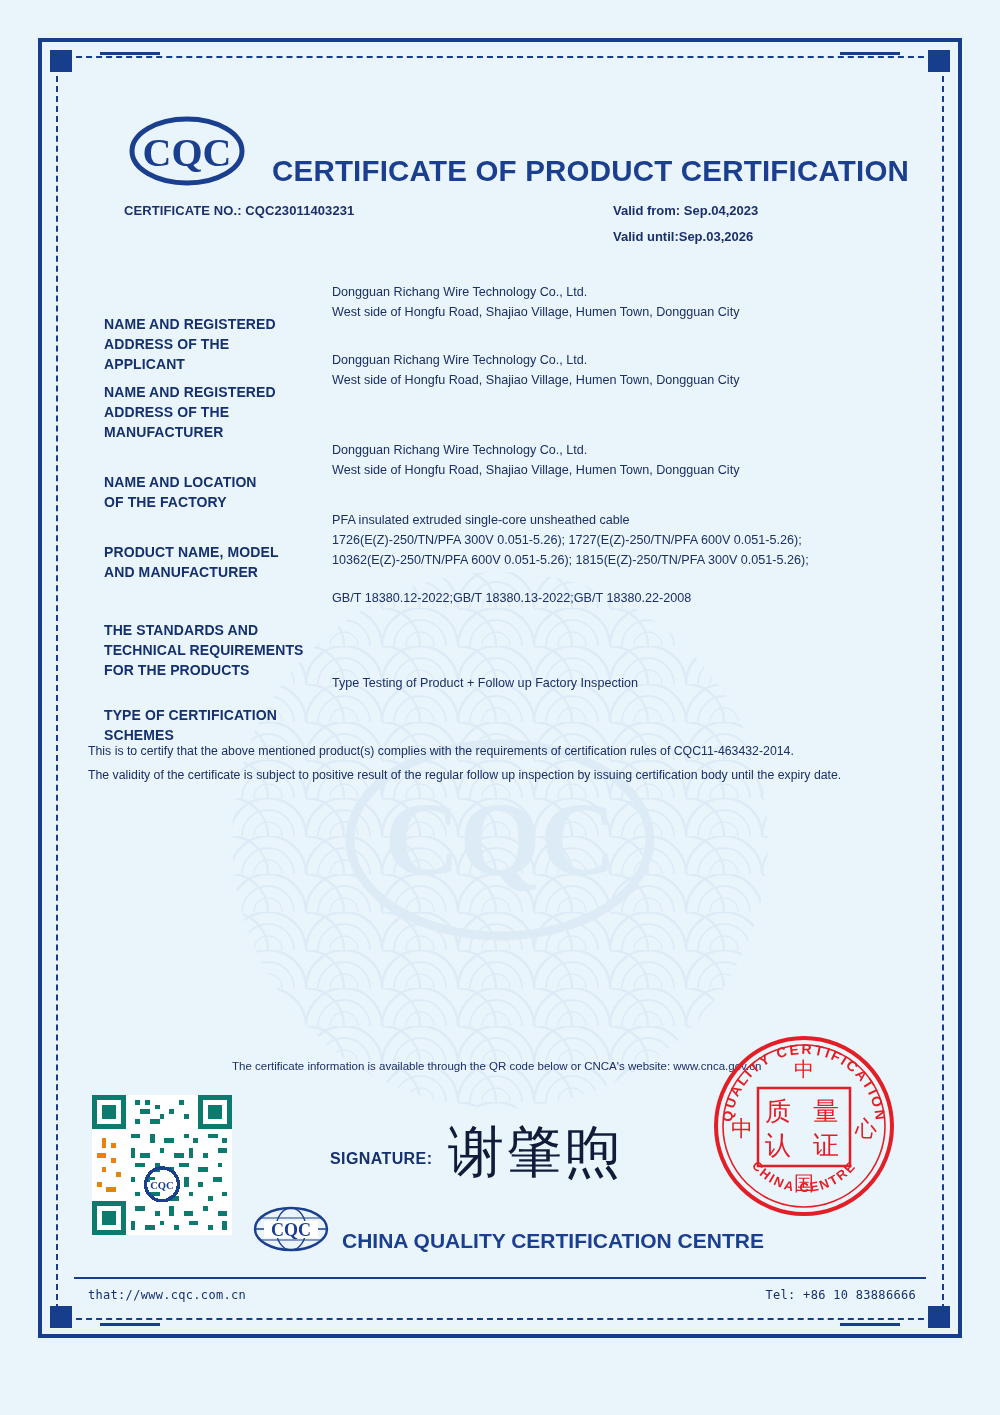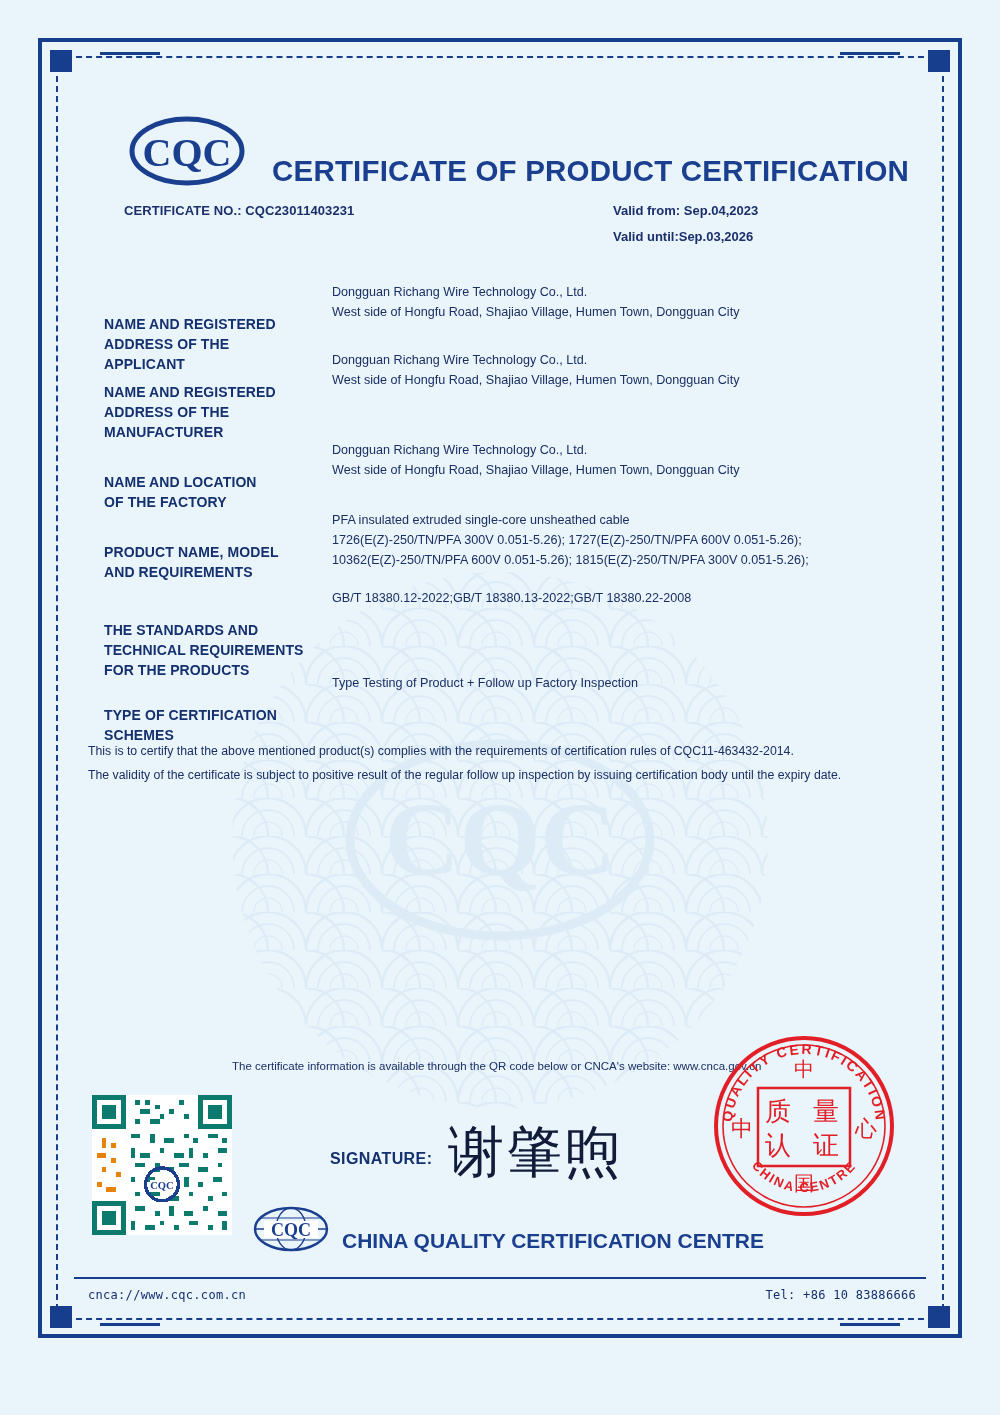--- a/index.html
+++ b/index.html
@@ -317,21 +317,21 @@
     </div>
     <div class="value">
       <div class="line">Dongguan Richang Wire Technology Co., Ltd.</div>
       <div class="line">West side of Hongfu Road, Shajiao Village, Humen Town, Dongguan City</div>
     </div>
   </div>
 
   <div class="field f4">
     <div class="label">
       <div class="line">PRODUCT NAME, MODEL</div>
-      <div class="line">AND   REQUIREMENTS</div>
+      <div class="line">AND   MANUFACTURER</div>
     </div>
     <div class="value">
       <div class="line">PFA insulated extruded single-core unsheathed cable</div>
       <div class="line">1726(E(Z)-250/TN/PFA 300V 0.051-5.26);   1727(E(Z)-250/TN/PFA 600V 0.051-5.26);</div>
       <div class="line">10362(E(Z)-250/TN/PFA 600V 0.051-5.26);   1815(E(Z)-250/TN/PFA 300V 0.051-5.26);</div>
     </div>
   </div>
 
   <div class="field f5">
     <div class="label">
@@ -485,17 +485,17 @@
     <text x="72" y="126" text-anchor="middle" font-family="'DejaVu Sans', sans-serif" font-size="26" fill="#e21f26">认</text>
     <text x="120" y="126" text-anchor="middle" font-family="'DejaVu Sans', sans-serif" font-size="26" fill="#e21f26">证</text>
     <text x="36" y="108" text-anchor="middle" font-family="'DejaVu Sans', sans-serif" font-size="22" fill="#e21f26">中</text>
     <text x="160" y="108" text-anchor="middle" font-family="'DejaVu Sans', sans-serif" font-size="22" fill="#e21f26">心</text>
     <text x="98" y="48" text-anchor="middle" font-family="'DejaVu Sans', sans-serif" font-size="20" fill="#e21f26">中</text>
     <text x="98" y="162" text-anchor="middle" font-family="'DejaVu Sans', sans-serif" font-size="20" fill="#e21f26">国</text>
   </svg>
 
   <div class="footer-rule"></div>
   <div class="footer">
-    <span>cnca://www.cqc.com.cn</span>
+    <span>that://www.cqc.com.cn</span>
     <span>Tel: +86 10 83886666</span>
   </div>
 
 </div>
 
 </body></html>

